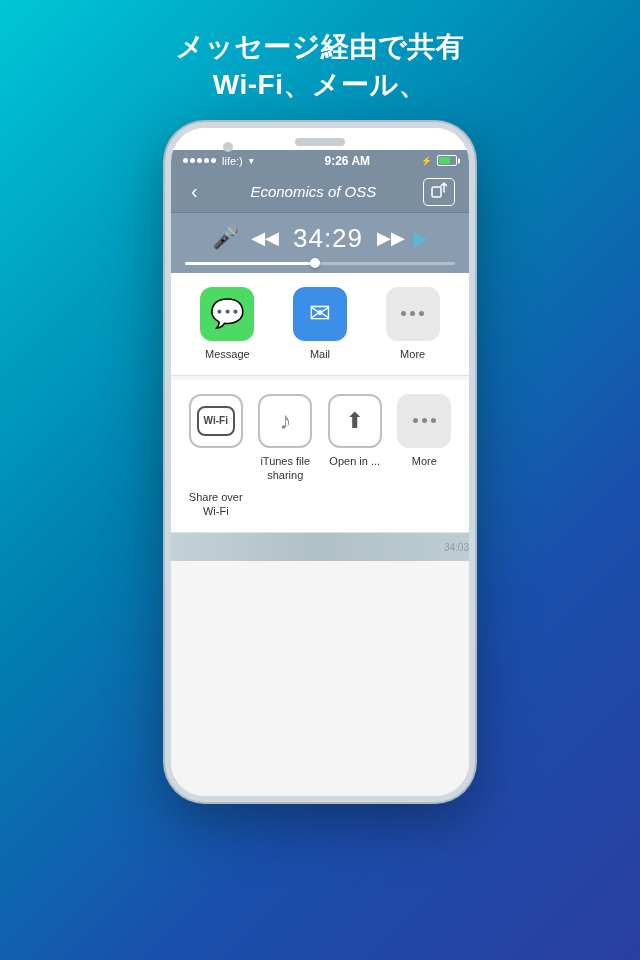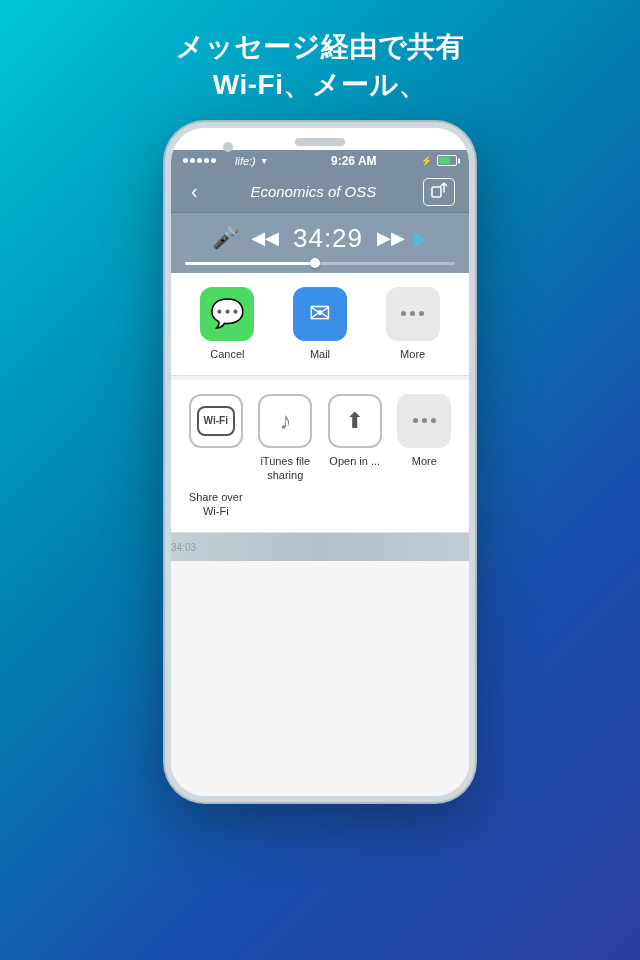--- a/index.html
+++ b/index.html
@@ -291,21 +291,21 @@
       color: #007aff;
       font-weight: 400;
     }
 
     
     .bottom-peek {
       height: 28px;
       background: linear-gradient(to right, #b8c8d0, #a0b4bc, #b0c4cc);
       display: flex;
       align-items: center;
-      justify-content: flex-start;
+      justify-content: flex-end;
       overflow: hidden;
       opacity: 0.8;
     }
   </style>
 </head>
 <body>
 
 <div class="header-text">
   <div>メッセージ経由で共有</div>
   <div>Wi-Fi、メール、</div>
@@ -320,21 +320,21 @@
 
   <div class="status-bar">
     <div class="status-left">
       <div class="status-dots">
         <div class="status-dot"></div>
         <div class="status-dot"></div>
         <div class="status-dot"></div>
         <div class="status-dot"></div>
         <div class="status-dot"></div>
       </div>
-      <span style="font-size:11px;margin-left:16px;font-style:italic;">life:)</span>
+      <span style="font-size:11px;margin-left:3px;">life:)</span>
       <span class="wifi-icon">▾</span>
     </div>
     <span style="font-size:12px;font-weight:600;margin-left:19px;">9:26 AM</span>
     <div class="status-right">
       <span style="font-size:9px;">⚡</span>
       <div class="battery">
         <div class="battery-fill"></div>
       </div>
     </div>
   </div>
@@ -364,21 +364,21 @@
     </div>
   </div>
 
   <div class="share-sheet">
 
     <div class="share-row">
       <div class="share-item">
         <div class="share-icon green">
           <span style="font-size:28px;">💬</span>
         </div>
-        <span class="share-label">Cancel</span>
+        <span class="share-label">Message</span>
       </div>
       <div class="share-item">
         <div class="share-icon blue">
           <span style="font-size:26px; color:white;">✉</span>
         </div>
         <span class="share-label">Mail</span>
       </div>
       <div class="share-item">
         <div class="share-icon gray" style="border-radius:12px;">
           <div class="dots-icon">

